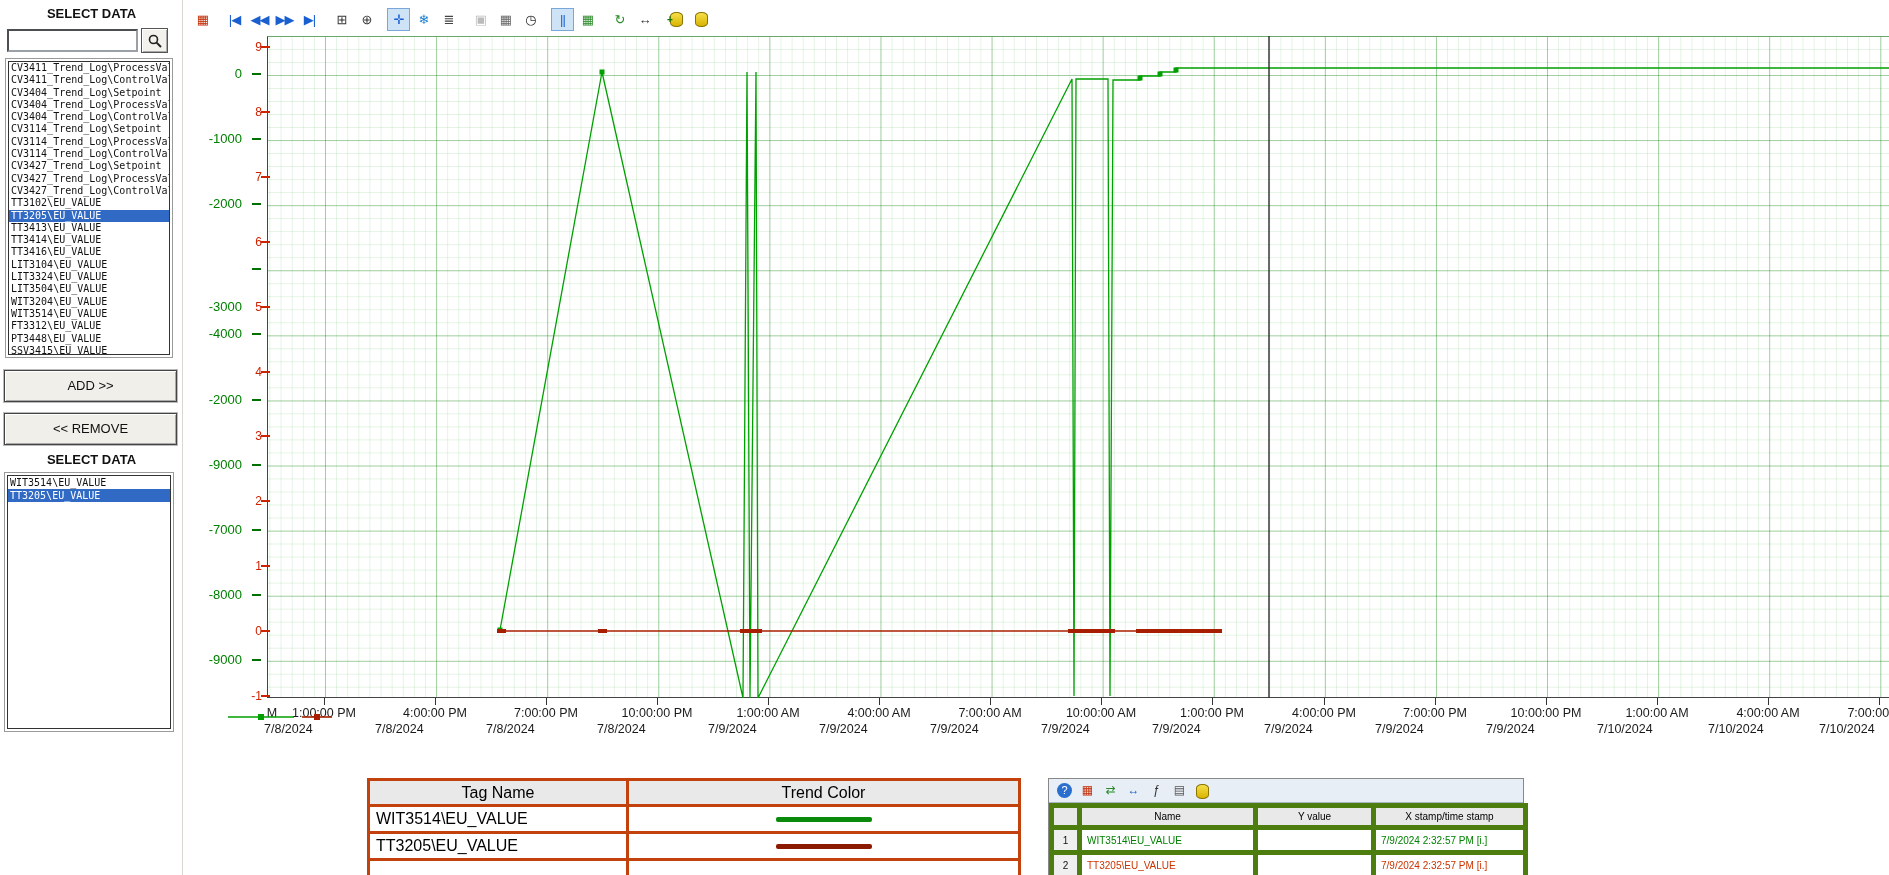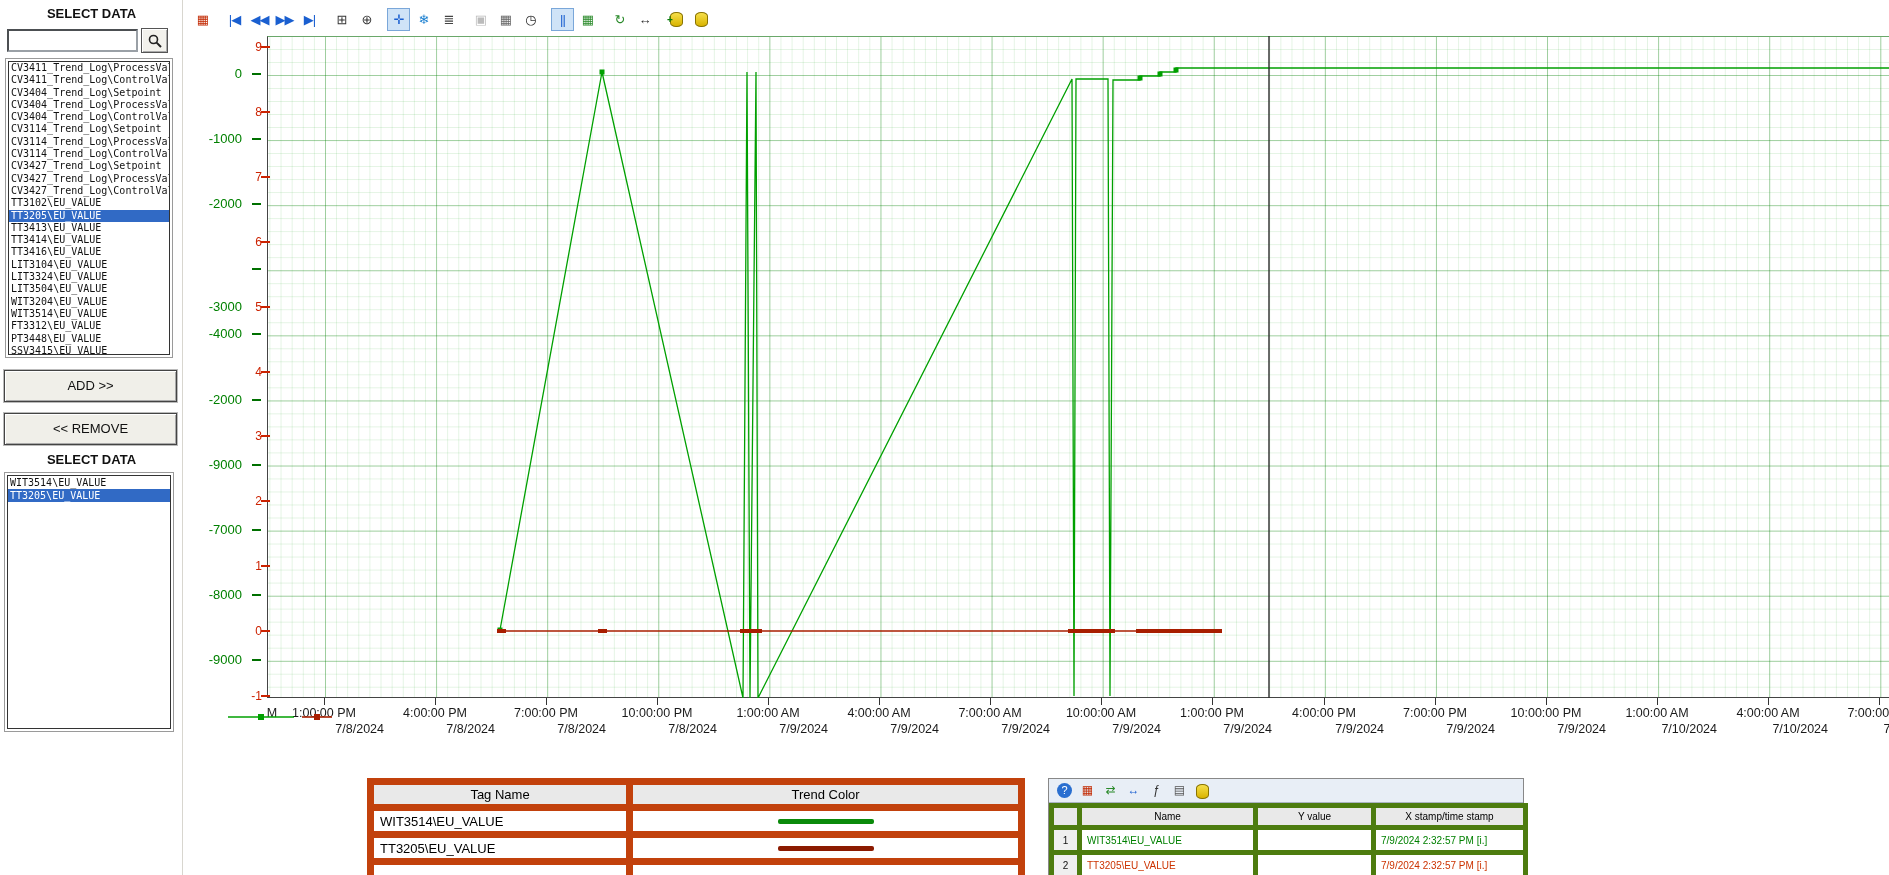--- a/index.html
+++ b/index.html
@@ -35,35 +35,35 @@
       linear-gradient(to right, rgba(0,150,0,.11) 1px, transparent 1px),
       linear-gradient(to bottom, rgba(0,150,0,.11) 1px, transparent 1px);
     background-size:111.1px 100%, 100% 65.1px, 11.11px 100%, 100% 13.02px;
     background-position:57px 0, 0 38px, 57px 0, 0 38px;}
   #plot-svg{position:absolute;left:267px;top:36px;width:1622px;height:662px}
   .ytick-g{position:absolute;left:184px;width:58px;text-align:right;font-size:13px;color:#008000}
   .ytick-r{position:absolute;left:212px;width:50px;text-align:right;font-size:12px;color:#cc2200}
   .ydash-g{position:absolute;left:252px;width:9px;height:2px;background:#007000}
   .ydash-r{position:absolute;left:261px;width:9px;height:2px;background:#cc2200}
   .xtick-t{position:absolute;top:706px;width:120px;text-align:center;font-size:12.5px;color:#1a1a1a}
-  .xtick-d{position:absolute;top:722px;width:120px;text-align:right;font-size:12.5px;color:#1a1a1a}
+  .xtick-d{position:absolute;top:722px;width:120px;text-align:left;font-size:12.5px;color:#1a1a1a}
   .xdash{position:absolute;top:698px;width:1px;height:7px;background:#333}
 
   
   #status-bar{position:absolute;left:183px;top:745px;right:0;height:27px;background:#f0eee9;border-top:1px solid #b5b2a8;border-bottom:1px solid #c8c5bc;font-size:12.5px;color:#222}
   #status-ready{position:absolute;left:8px;top:0;line-height:26px}
   .ssep{position:absolute;top:2px;bottom:2px;width:1px;background:#c0bdb2}
   #status-dt{position:absolute;left:1218px;top:0;line-height:26px}
   #status-dt .ico{color:#2a8a2a;font-size:12px;margin-right:6px}
   #status-dt .d{margin-right:16px}
 
   
   table{border-collapse:collapse;table-layout:fixed}
   #tag-table{position:absolute;left:367px;top:778px;width:651px}
-  #tag-table th,#tag-table td{border:7px solid #c2410c;height:27px;font-size:13px;font-weight:normal;overflow:hidden}
+  #tag-table th,#tag-table td{border:3px solid #c2410c;height:27px;font-size:16px;font-weight:normal;overflow:hidden}
   #tag-table th{background:#e9e9e9;height:26px;text-align:center}
   #tag-table td.tag{padding-left:6px;text-align:left}
   .swatch{height:5px;width:96px;margin:0 auto;border-radius:2px}
 
   #value-panel{position:absolute;left:1048px;top:778px;width:476px;border:1px solid #888;background:#fff}
   #value-toolbar{height:24px;background:#e8eef6;border-bottom:1px solid #aab4c2;display:flex;align-items:center;padding-left:4px}
   .vtbtn{width:19px;height:19px;line-height:18px;text-align:center;font-size:12px;margin:0 2px;cursor:default}
   .helpbtn{width:15px;height:15px;margin:0 4px;border-radius:50%;background:#2a6fd0;color:#fff;font-size:11px;line-height:15px;text-align:center}
   #value-table{width:100%}
   #value-table th,#value-table td{border:5px solid #4d7c0f;font-size:10px;font-weight:normal;height:25px;overflow:hidden;white-space:nowrap}

